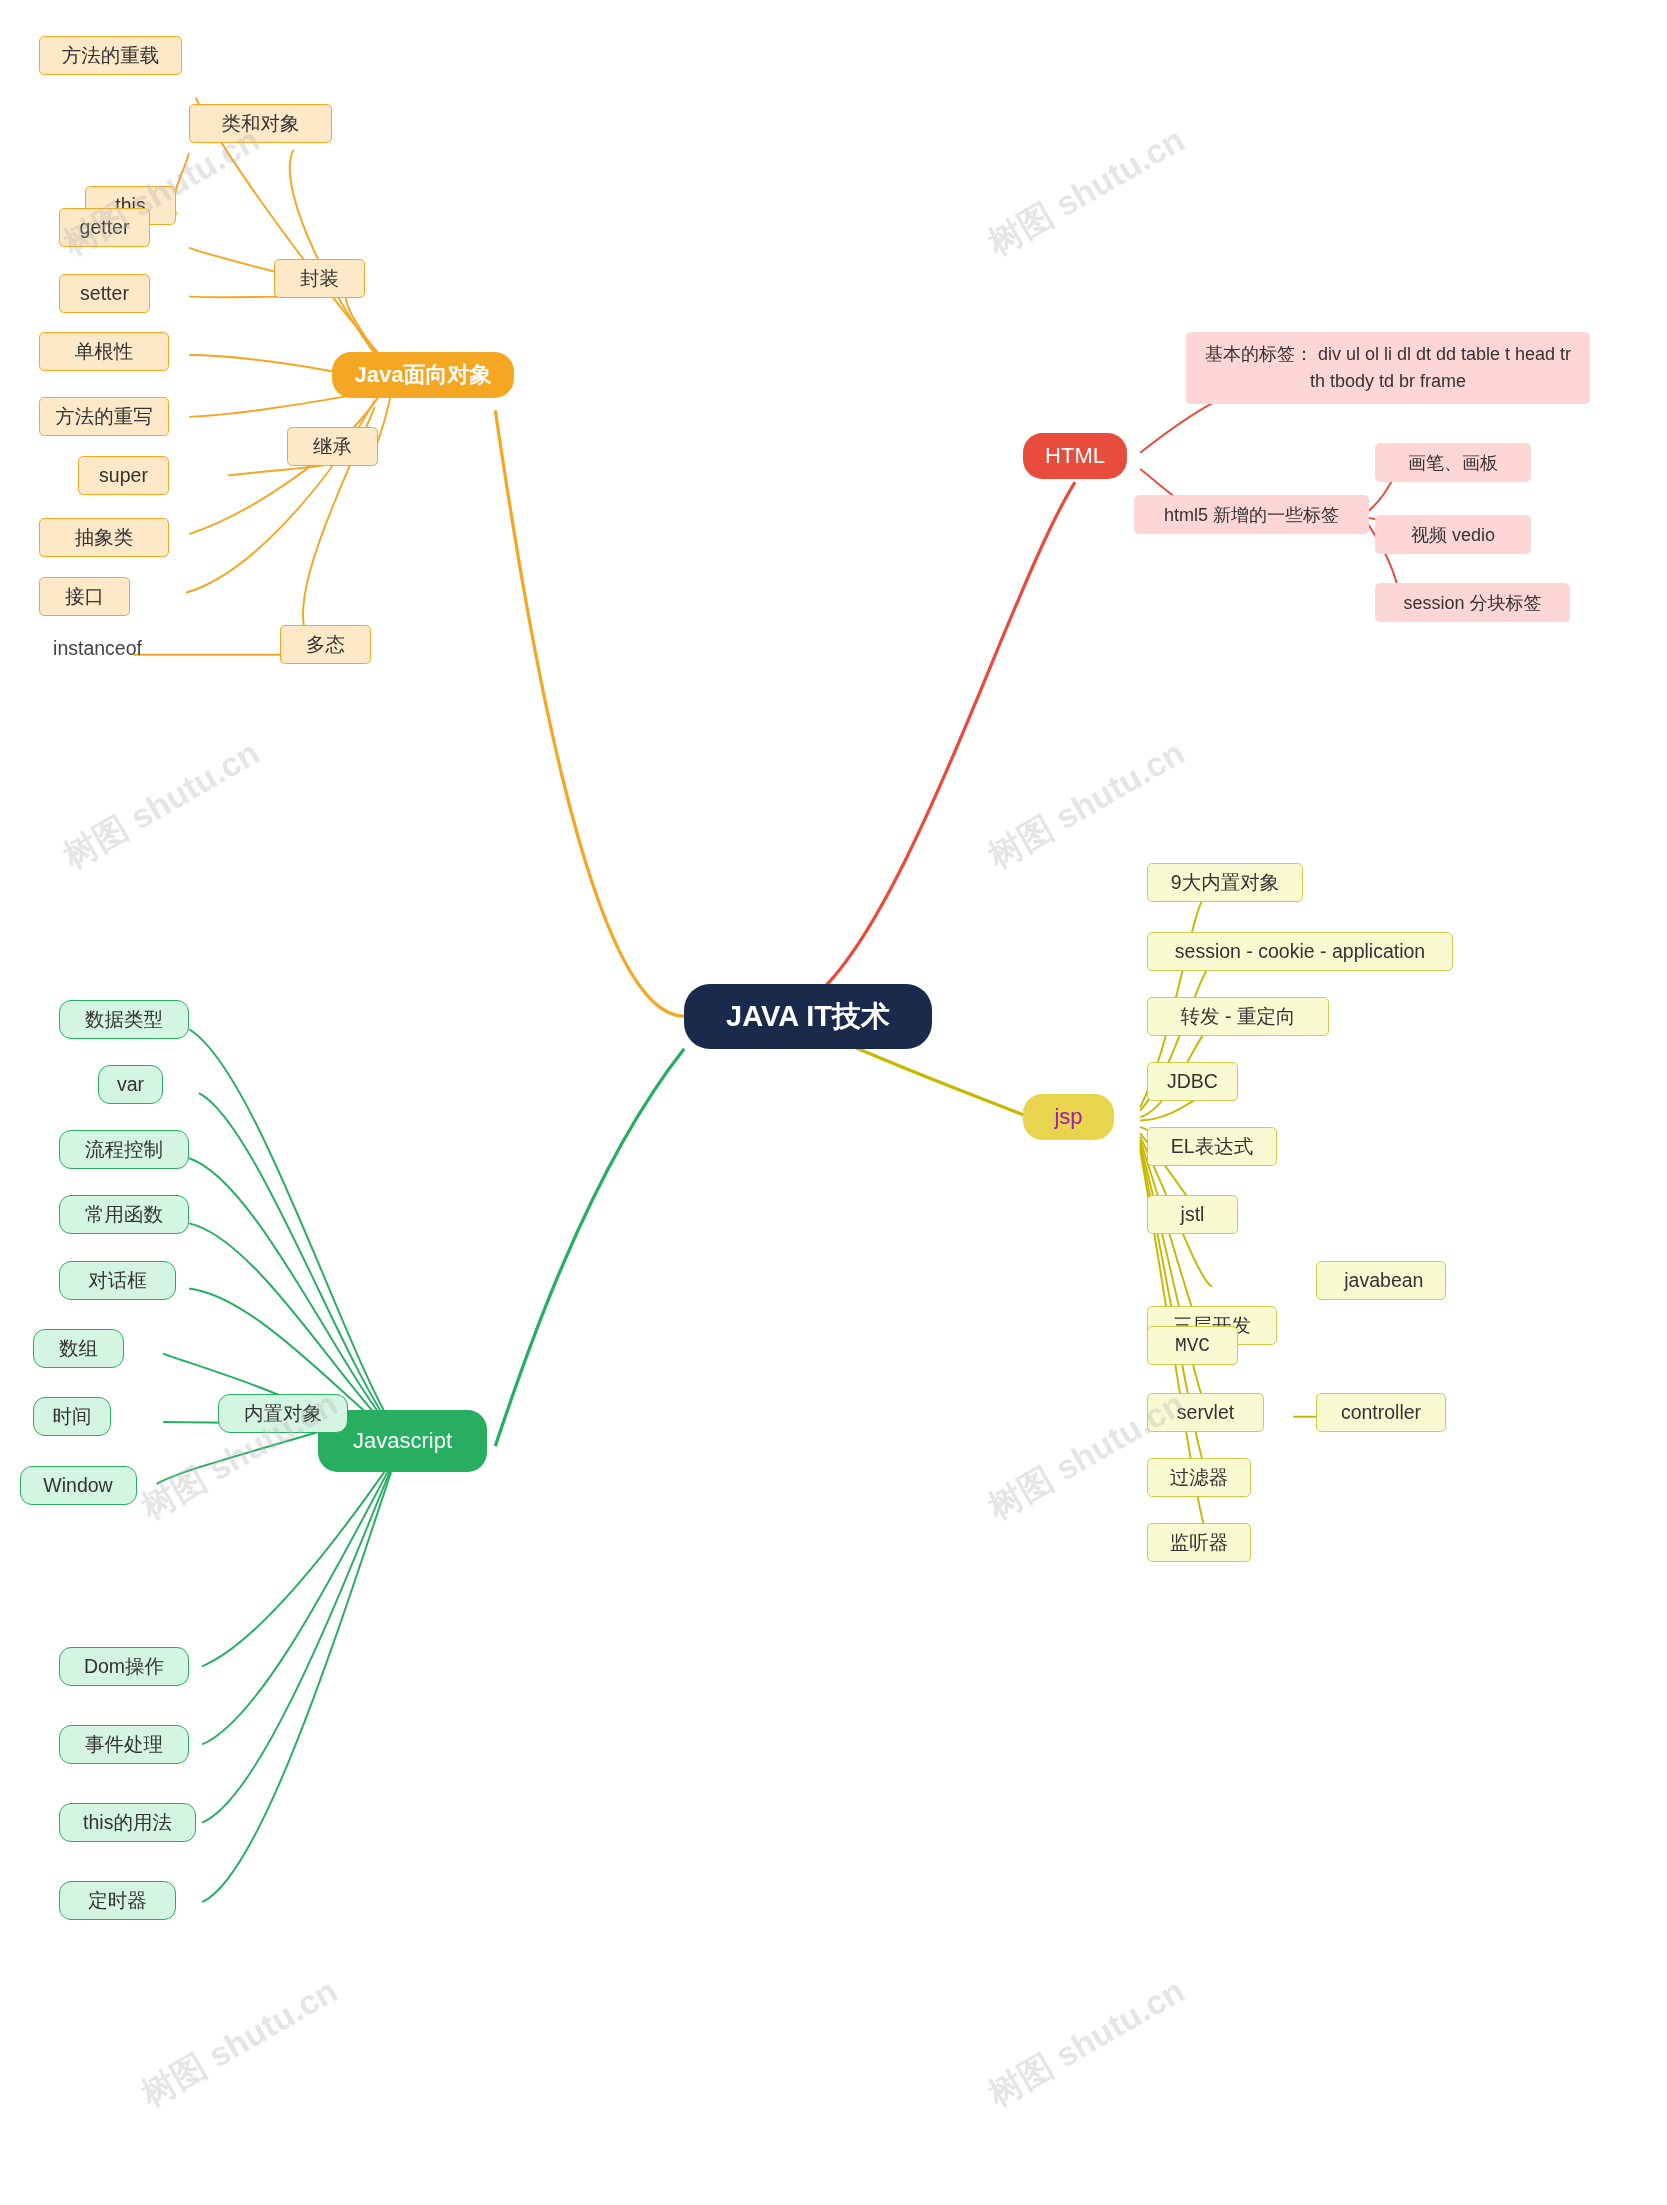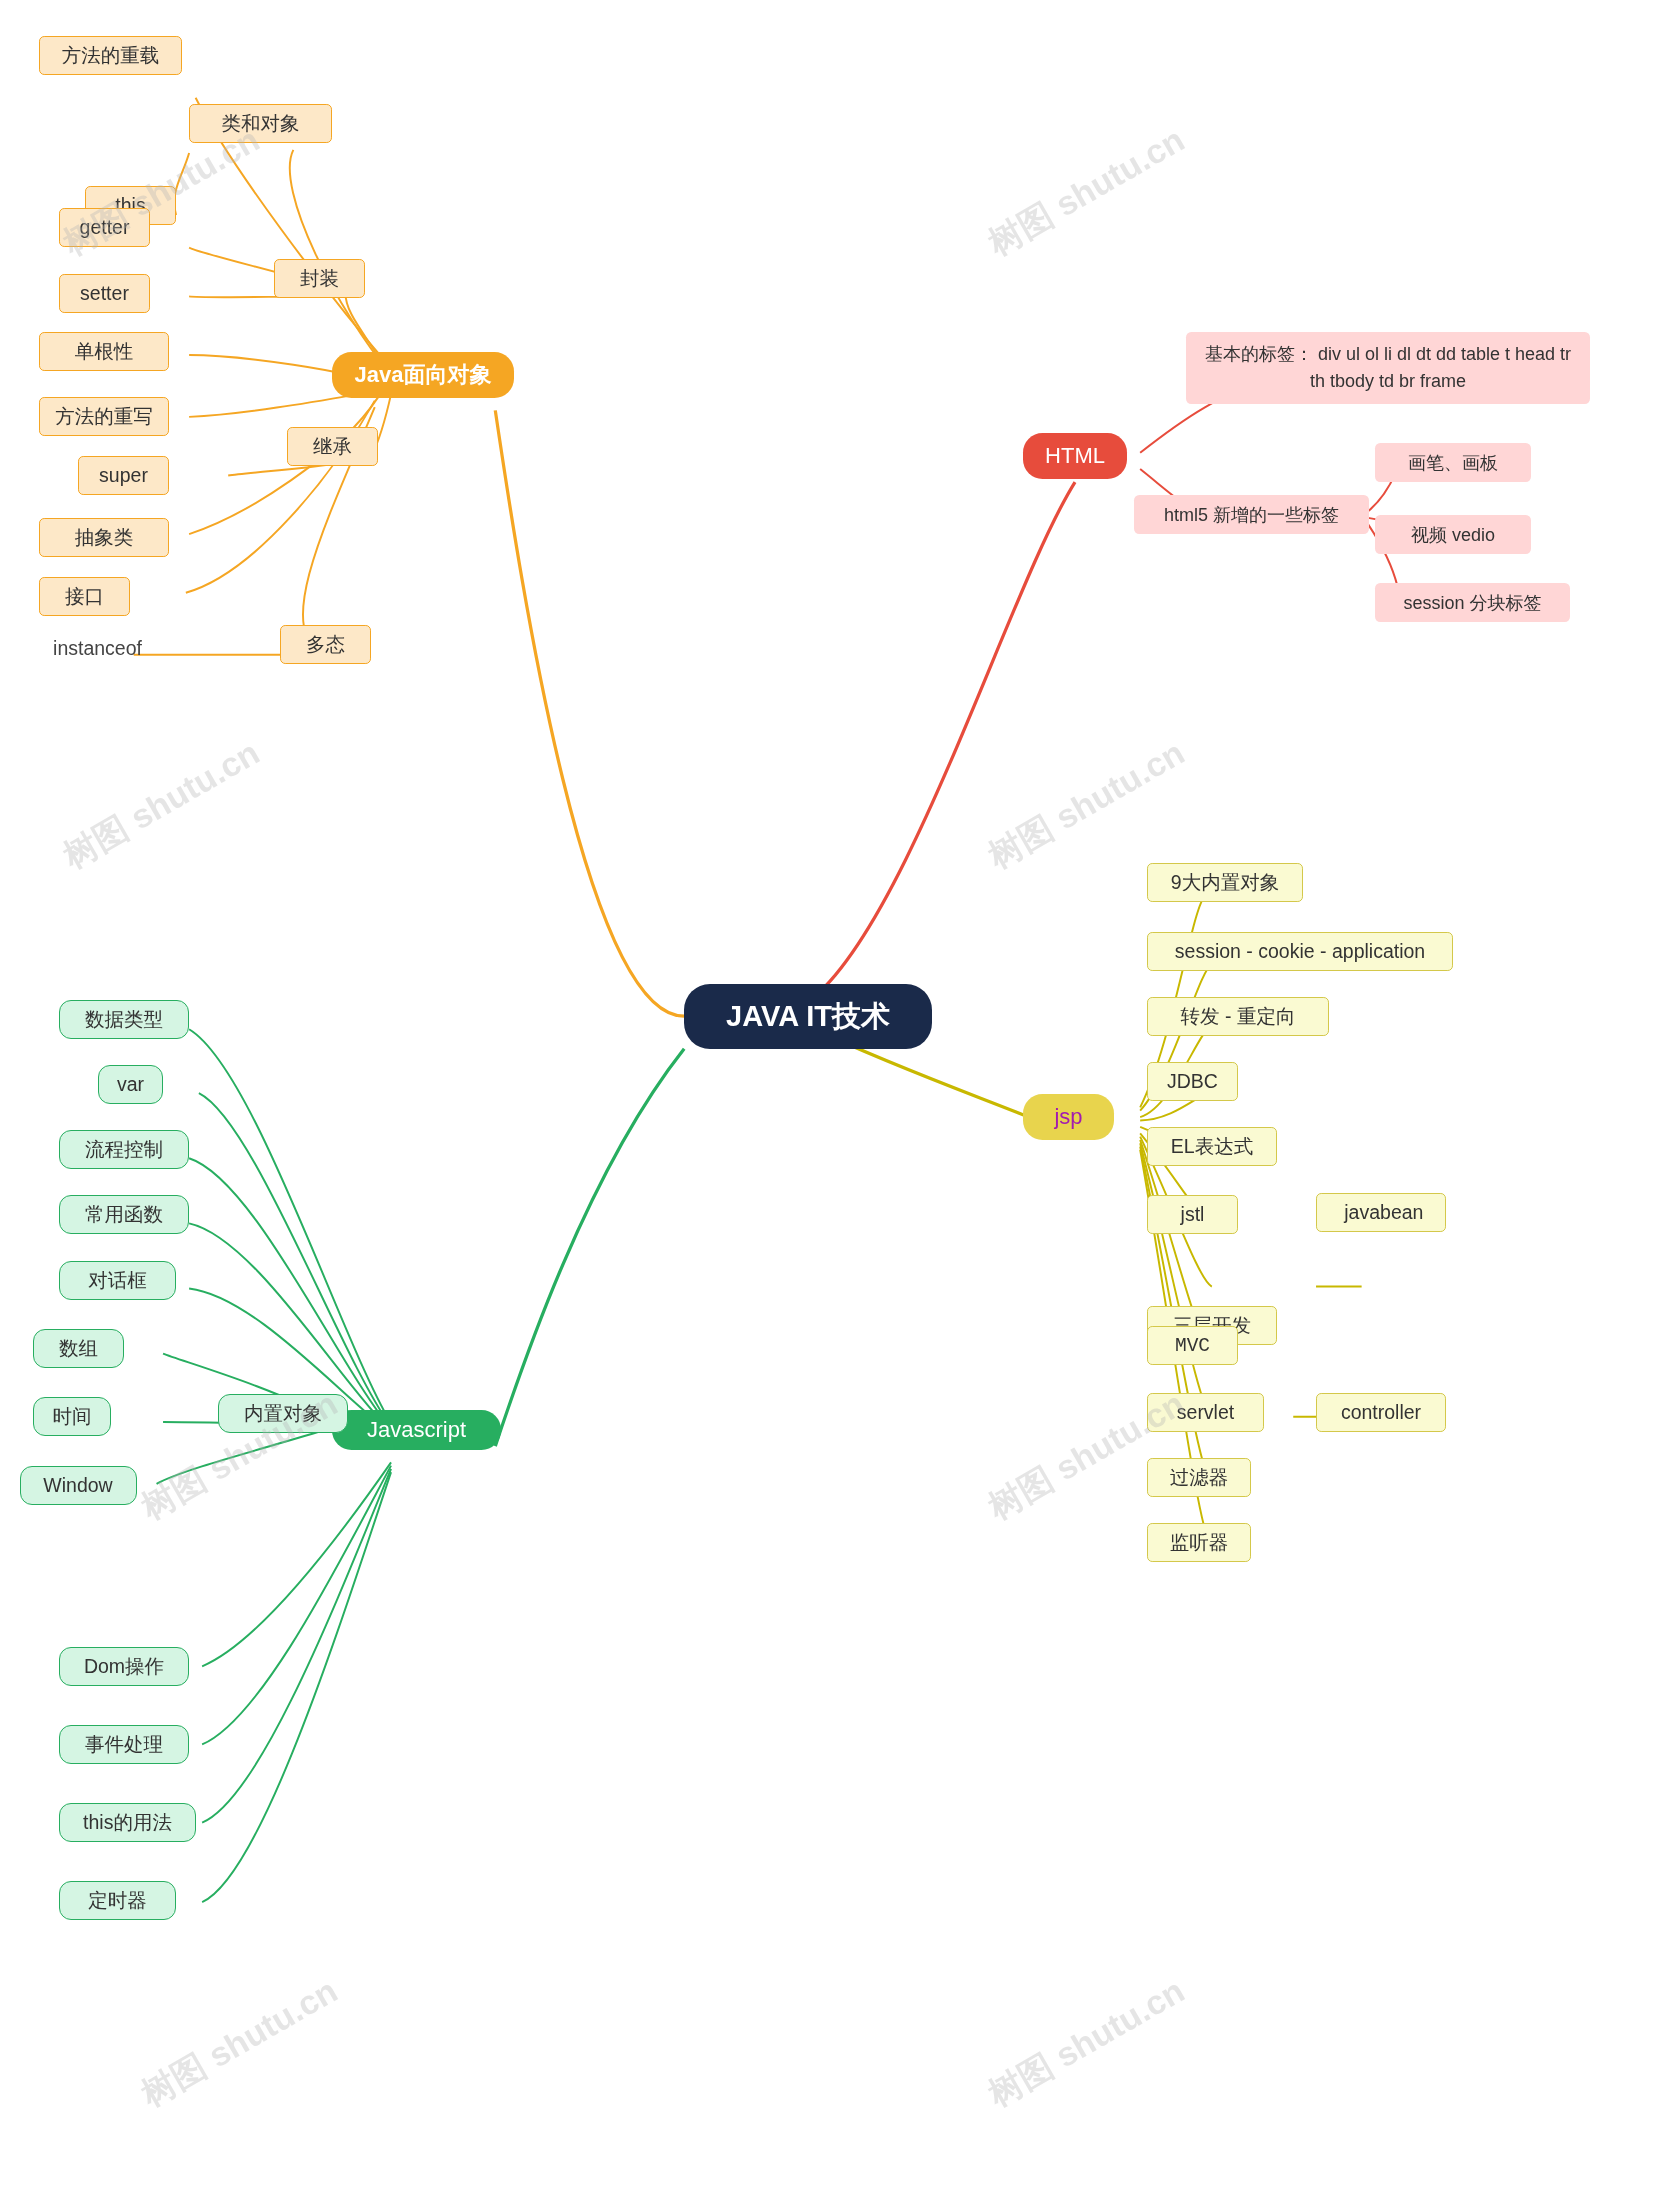--- a/index.html
+++ b/index.html
@@ -268,33 +268,33 @@
 <div class="node node-leaf-yellow-light" style="left: 1147px; top: 997px; width: 182px; height: 39px;">转发 - 重定向</div>
 
 <div class="node node-leaf-yellow-light" style="left: 1147px; top: 1062px; width: 91px; height: 39px;">JDBC</div>
 
 <div class="node node-leaf-yellow-light" style="left: 1147px; top: 1127px; width: 130px; height: 39px;">EL表达式</div>
 
 <div class="node node-leaf-yellow-light" style="left: 1147px; top: 1195px; width: 91px; height: 39px;">jstl</div>
 
 <div class="node node-leaf-yellow-light" style="left: 1147px; top: 1261px; width: 130px; height: 39px; margin-top: 45px;">三层开发</div>
 
-<div class="node node-leaf-yellow-light" style="left: 1316px; top: 1193px; width: 130px; height: 39px; padding-left: 20px;">javabean</div>
+<div class="node node-leaf-yellow-light" style="left: 1316px; top: 1261px; width: 130px; height: 39px; padding-left: 20px;">javabean</div>
 
 <div class="node node-leaf-yellow-light" style="left: 1147px; top: 1326px; width: 91px; height: 39px; font-family: Liberation Mono, monospace;">MVC</div>
 
 <div class="node node-leaf-yellow-light" style="left: 1147px; top: 1393px; width: 117px; height: 39px;">servlet</div>
 
 <div class="node node-leaf-yellow-light" style="left: 1316px; top: 1393px; width: 130px; height: 39px;">controller</div>
 
 <div class="node node-leaf-yellow-light" style="left: 1147px; top: 1458px; width: 104px; height: 39px;">过滤器</div>
 
 <div class="node node-leaf-yellow-light" style="left: 1147px; top: 1523px; width: 104px; height: 39px;">监听器</div>
 
-<div class="node node-green" style="left: 332px; top: 1410px; width: 169px; height: 40px;">Javascript</div>
+<div class="node node-green" style="left: 318px; top: 1410px; width: 169px; height: 62px;">Javascript</div>
 
 <div class="node node-leaf-green-light" style="left: 59px; top: 1000px; width: 130px; height: 39px;">数据类型</div>
 
 <div class="node node-leaf-green-light" style="left: 98px; top: 1065px; width: 65px; height: 39px;">var</div>
 
 <div class="node node-leaf-green-light" style="left: 59px; top: 1130px; width: 130px; height: 39px;">流程控制</div>
 
 <div class="node node-leaf-green-light" style="left: 59px; top: 1195px; width: 130px; height: 39px;">常用函数</div>
 
 <div class="node node-leaf-green-light" style="left: 59px; top: 1261px; width: 117px; height: 39px;">对话框</div>

